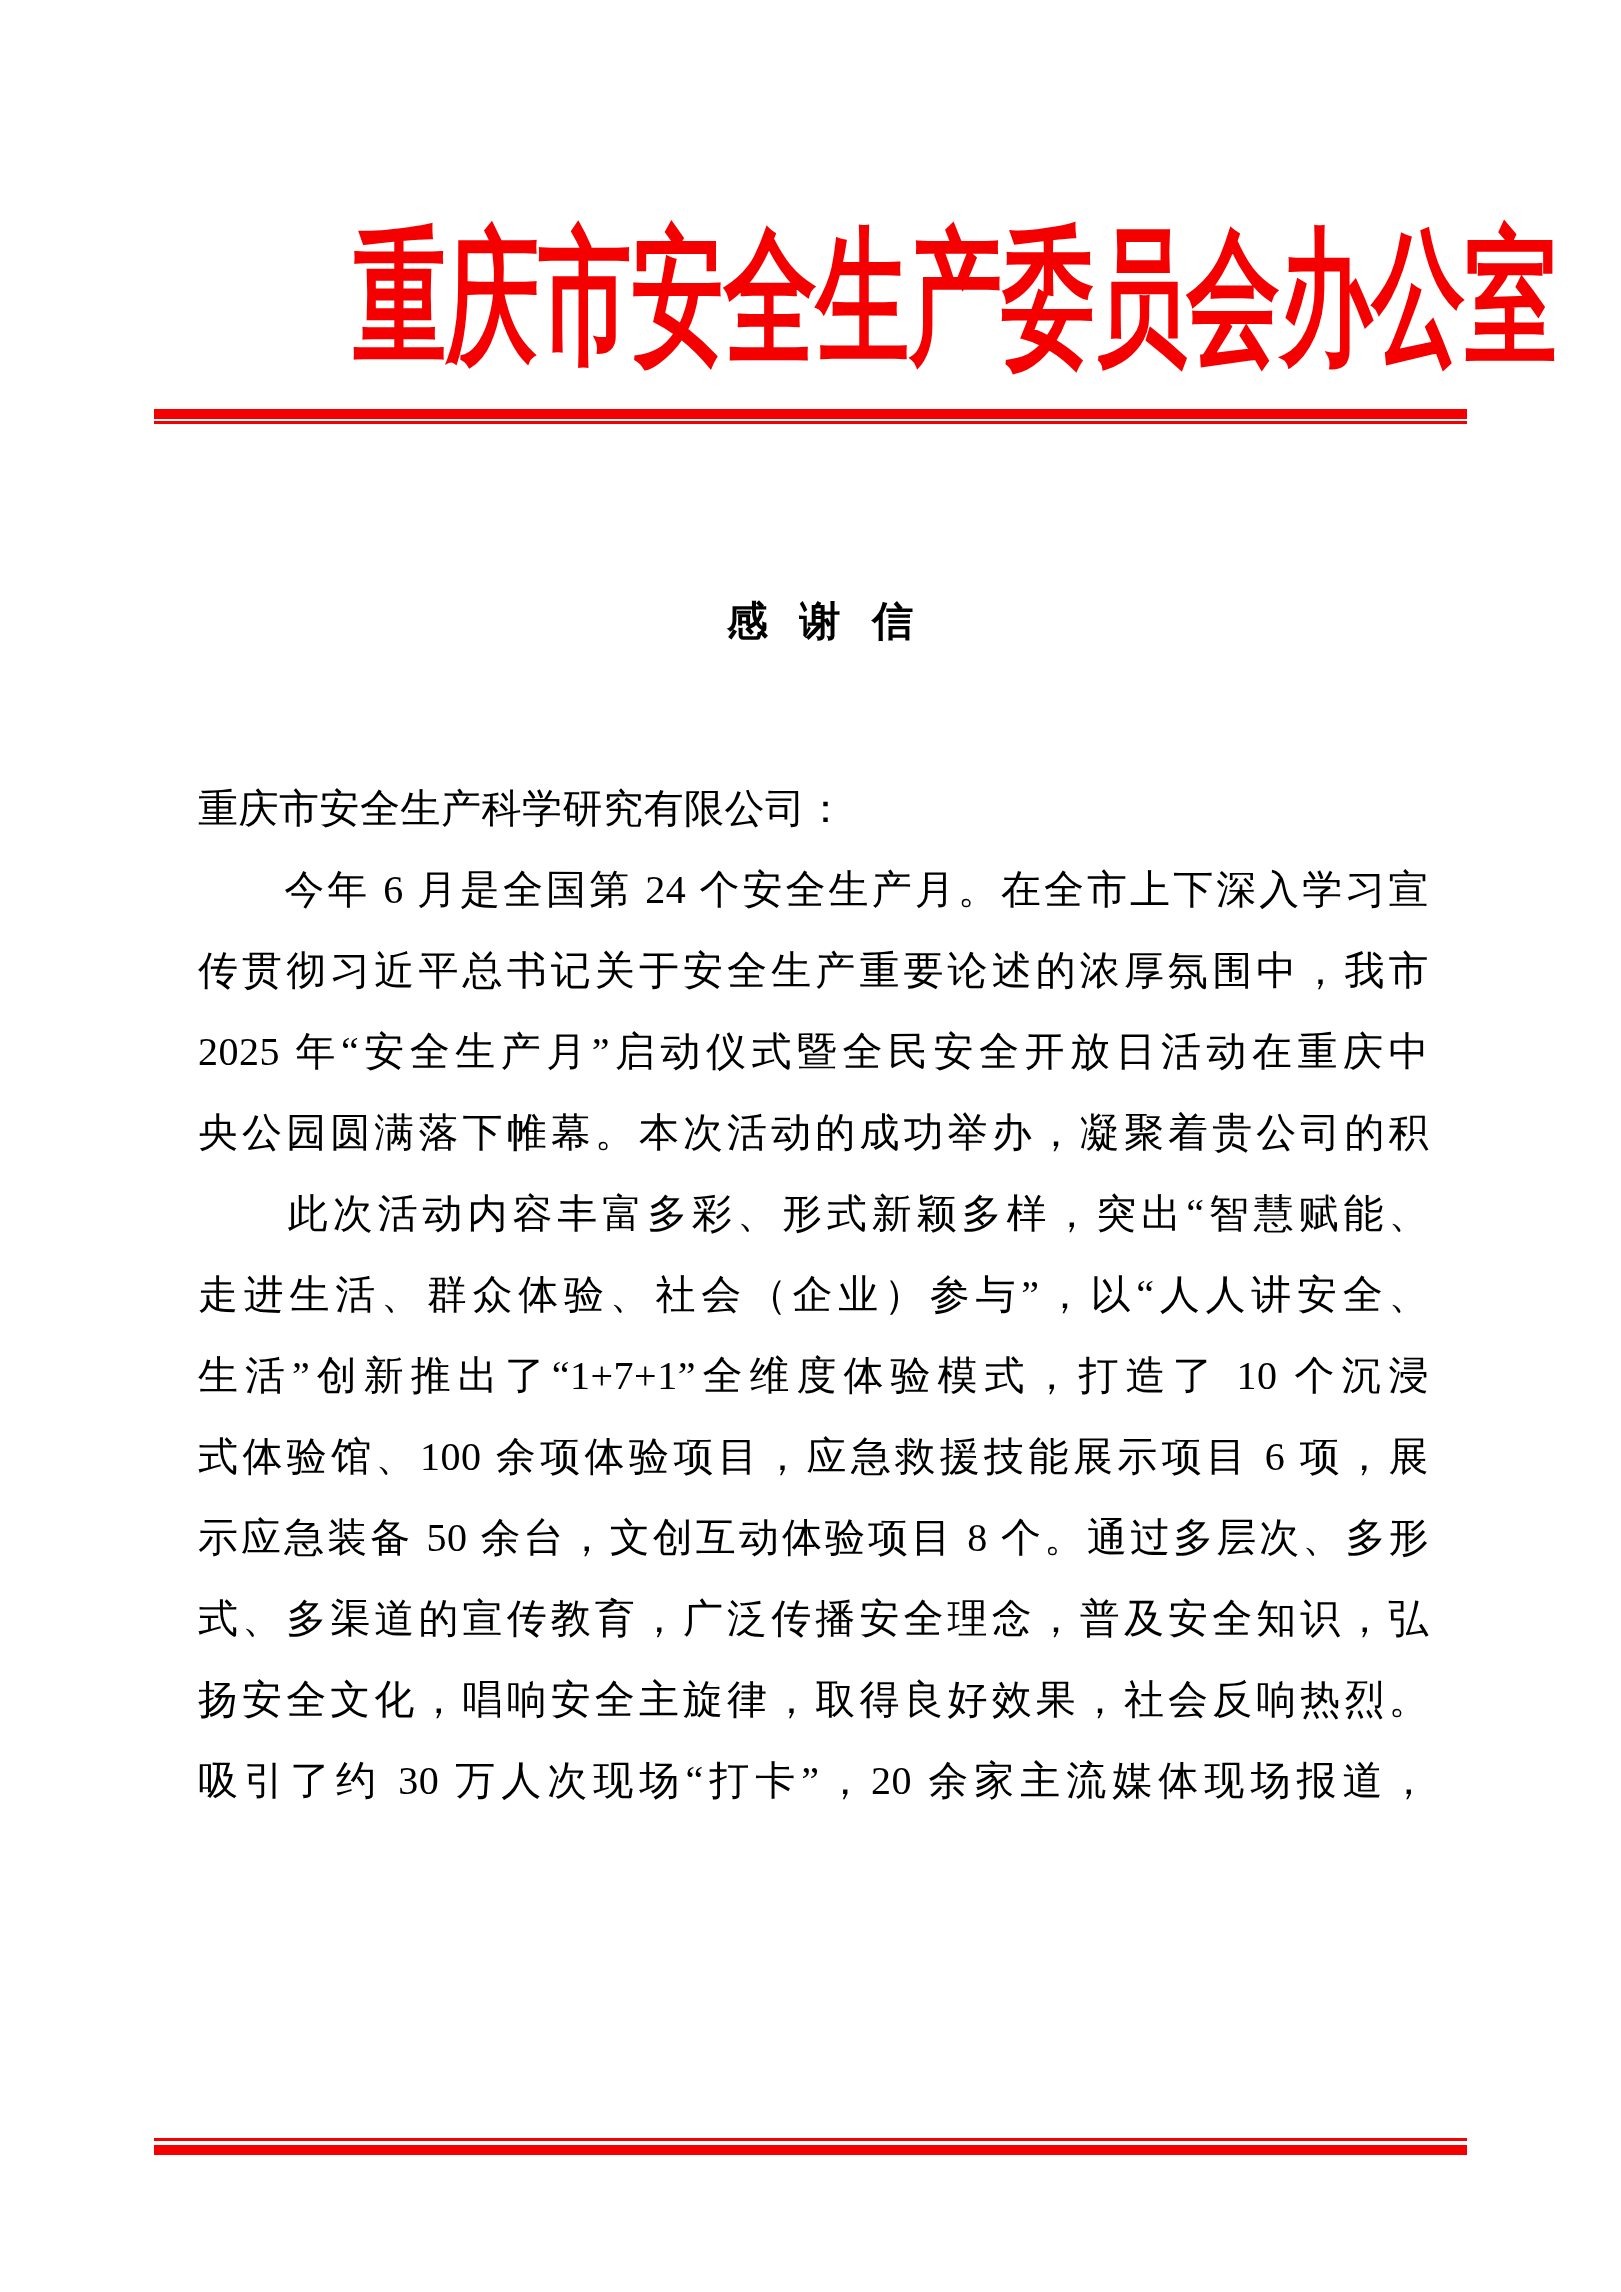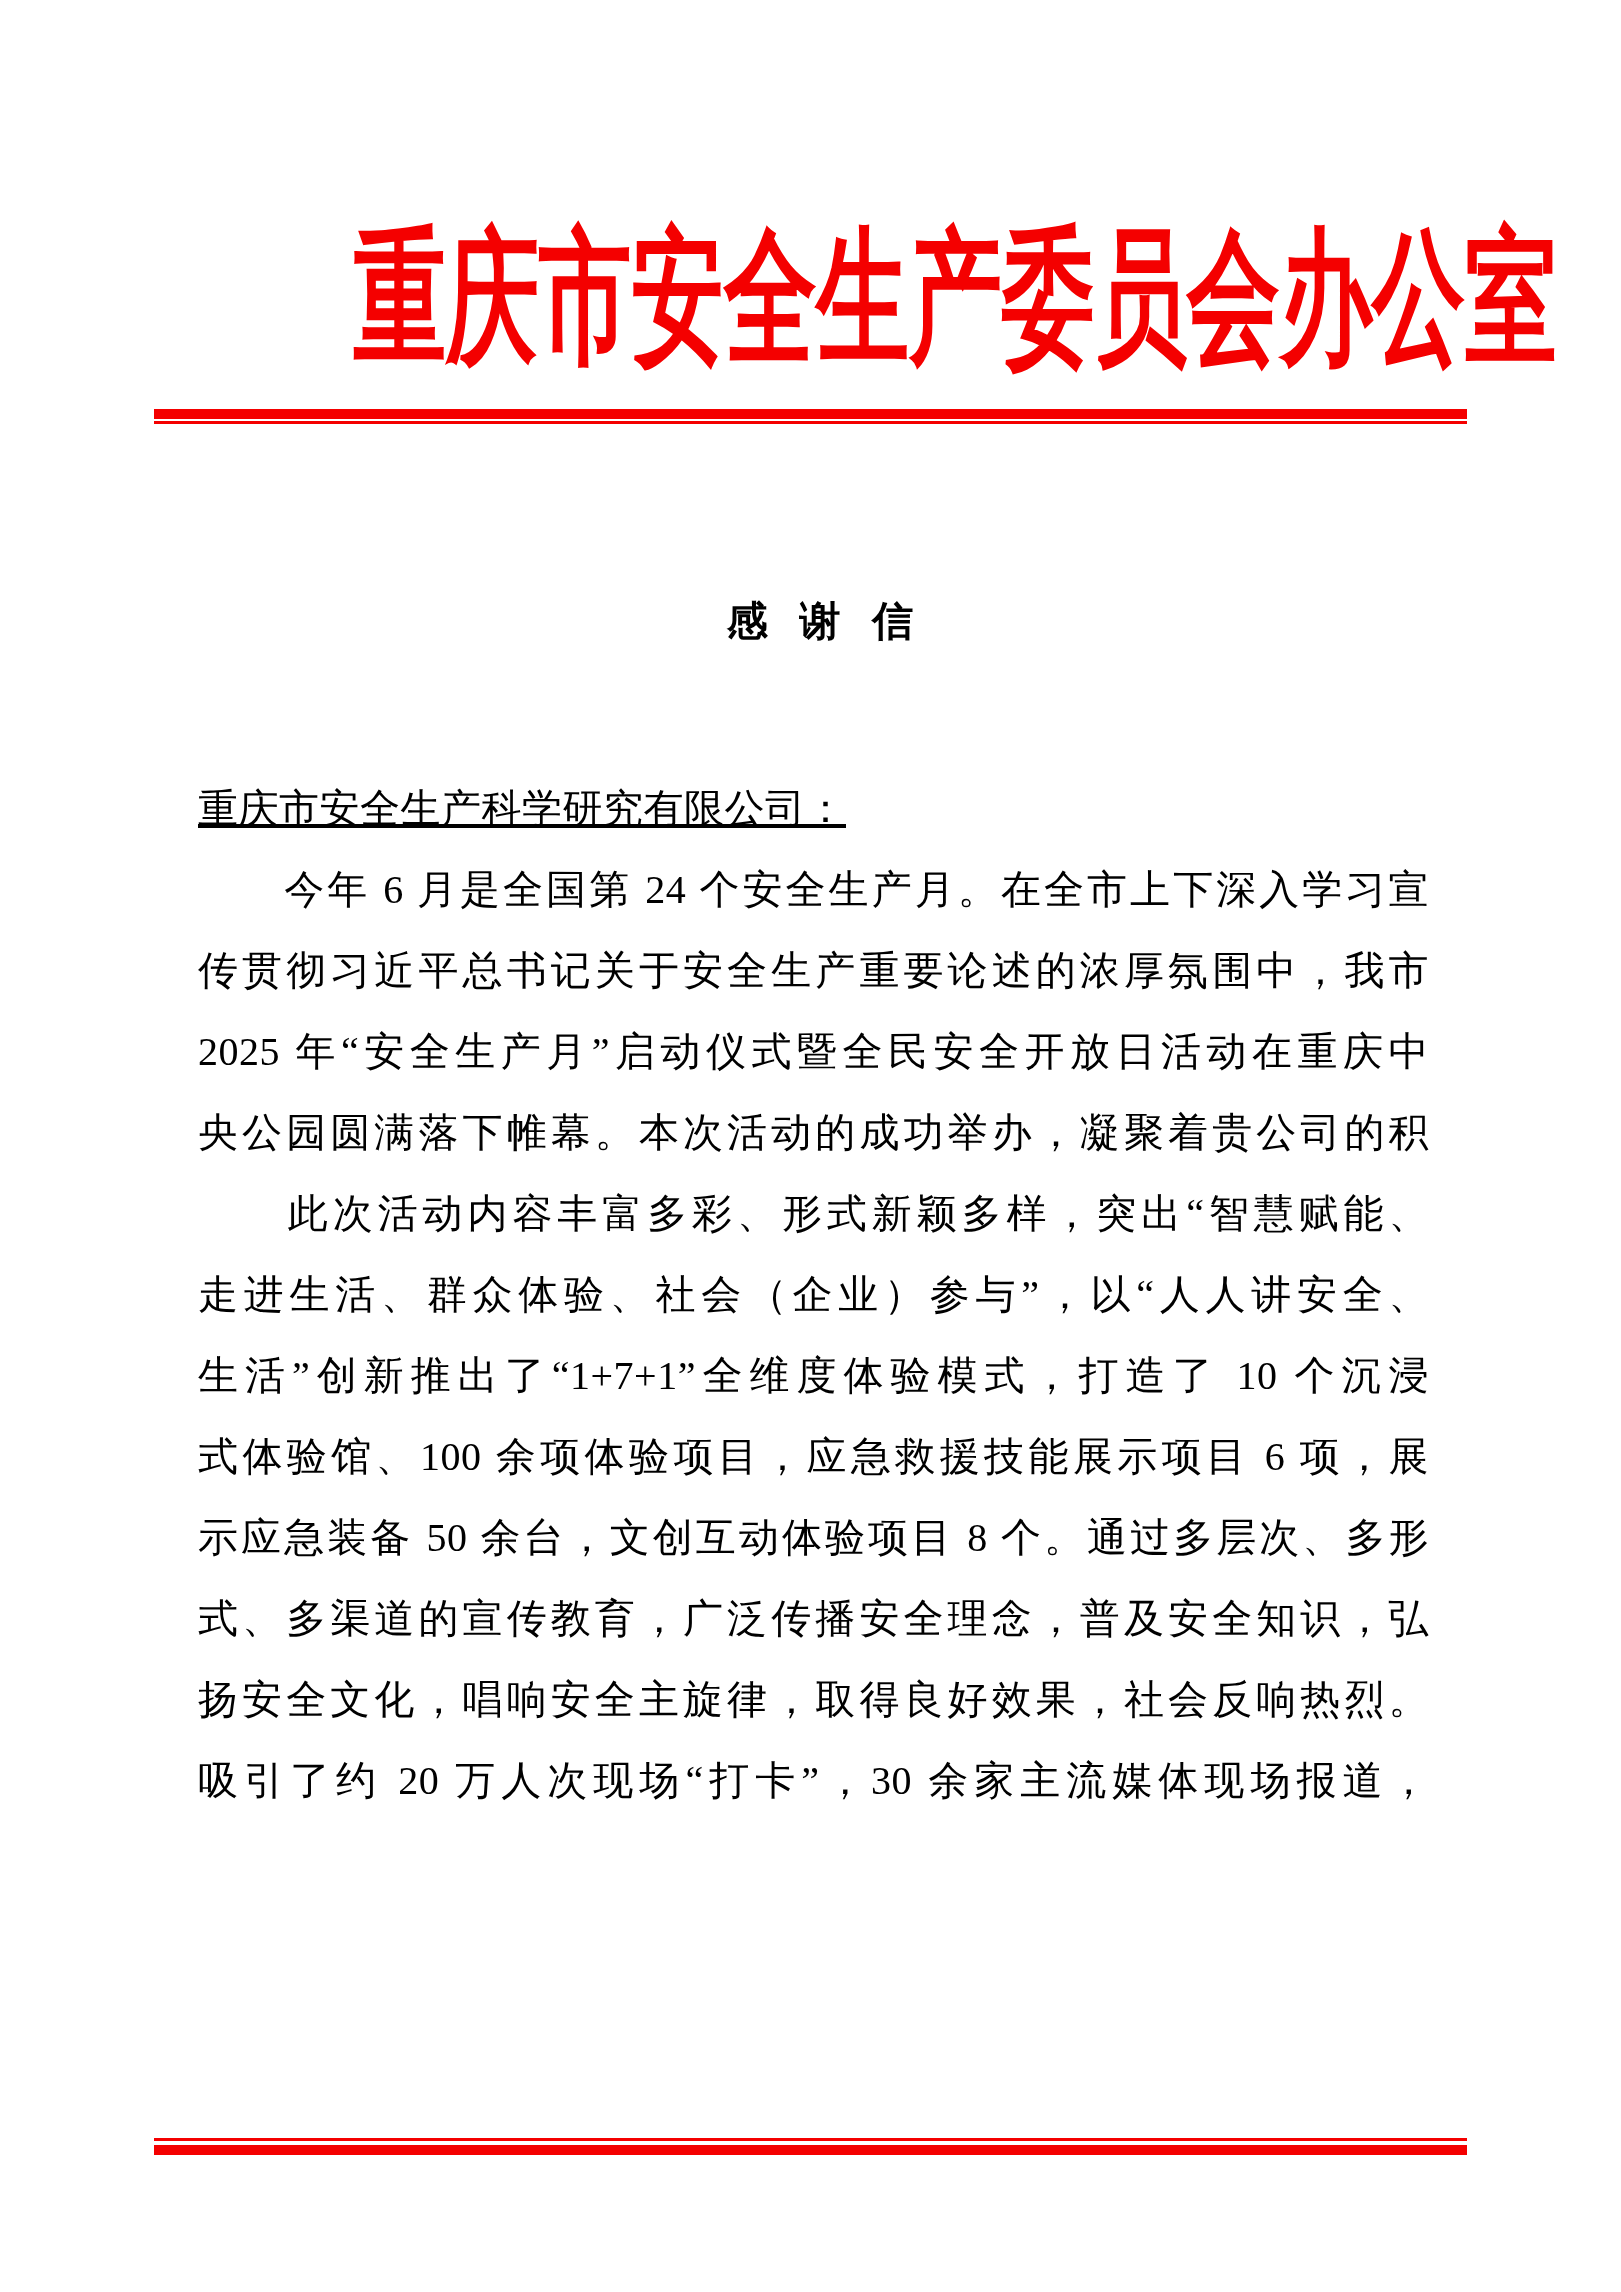--- a/index.html
+++ b/index.html
@@ -49,21 +49,20 @@
   }
   .body-line{
     height:81px;
     line-height:81px;
     text-align:justify;
     text-align-last:justify;
   }
   .body-line.natural{
     text-align:center;
     text-align-last:left;
-    text-decoration:underline;
   }
 </style>
 </head>
 <body>
 
 <div class="page">
 
   <div class="org-title">
     <span class="stretch">重庆市安全生产委员会办公室</span>
   </div>
@@ -79,20 +78,20 @@
     <div class="body-line">传贯彻习近平总书记关于安全生产重要论述的浓厚氛围中，我市</div>
     <div class="body-line">2025 年“安全生产月”启动仪式暨全民安全开放日活动在重庆中</div>
     <div class="body-line">央公园圆满落下帷幕。本次活动的成功举办，凝聚着贵公司的积</div>
     <div class="body-line">　　此次活动内容丰富多彩、形式新颖多样，突出“智慧赋能、</div>
     <div class="body-line">走进生活、群众体验、社会（企业）参与”，以“人人讲安全、</div>
     <div class="body-line">生活”创新推出了“1+7+1”全维度体验模式，打造了 10 个沉浸</div>
     <div class="body-line">式体验馆、100 余项体验项目，应急救援技能展示项目 6 项，展</div>
     <div class="body-line">示应急装备 50 余台，文创互动体验项目 8 个。通过多层次、多形</div>
     <div class="body-line">式、多渠道的宣传教育，广泛传播安全理念，普及安全知识，弘</div>
     <div class="body-line">扬安全文化，唱响安全主旋律，取得良好效果，社会反响热烈。</div>
-    <div class="body-line">吸引了约 20 万人次现场“打卡”，30 余家主流媒体现场报道，</div>
+    <div class="body-line">吸引了约 30 万人次现场“打卡”，20 余家主流媒体现场报道，</div>
   </div>
 
   <div class="rule rule-bottom-thin"></div>
   <div class="rule rule-bottom-thick"></div>
 
 </div>
 
 
 </body></html>

